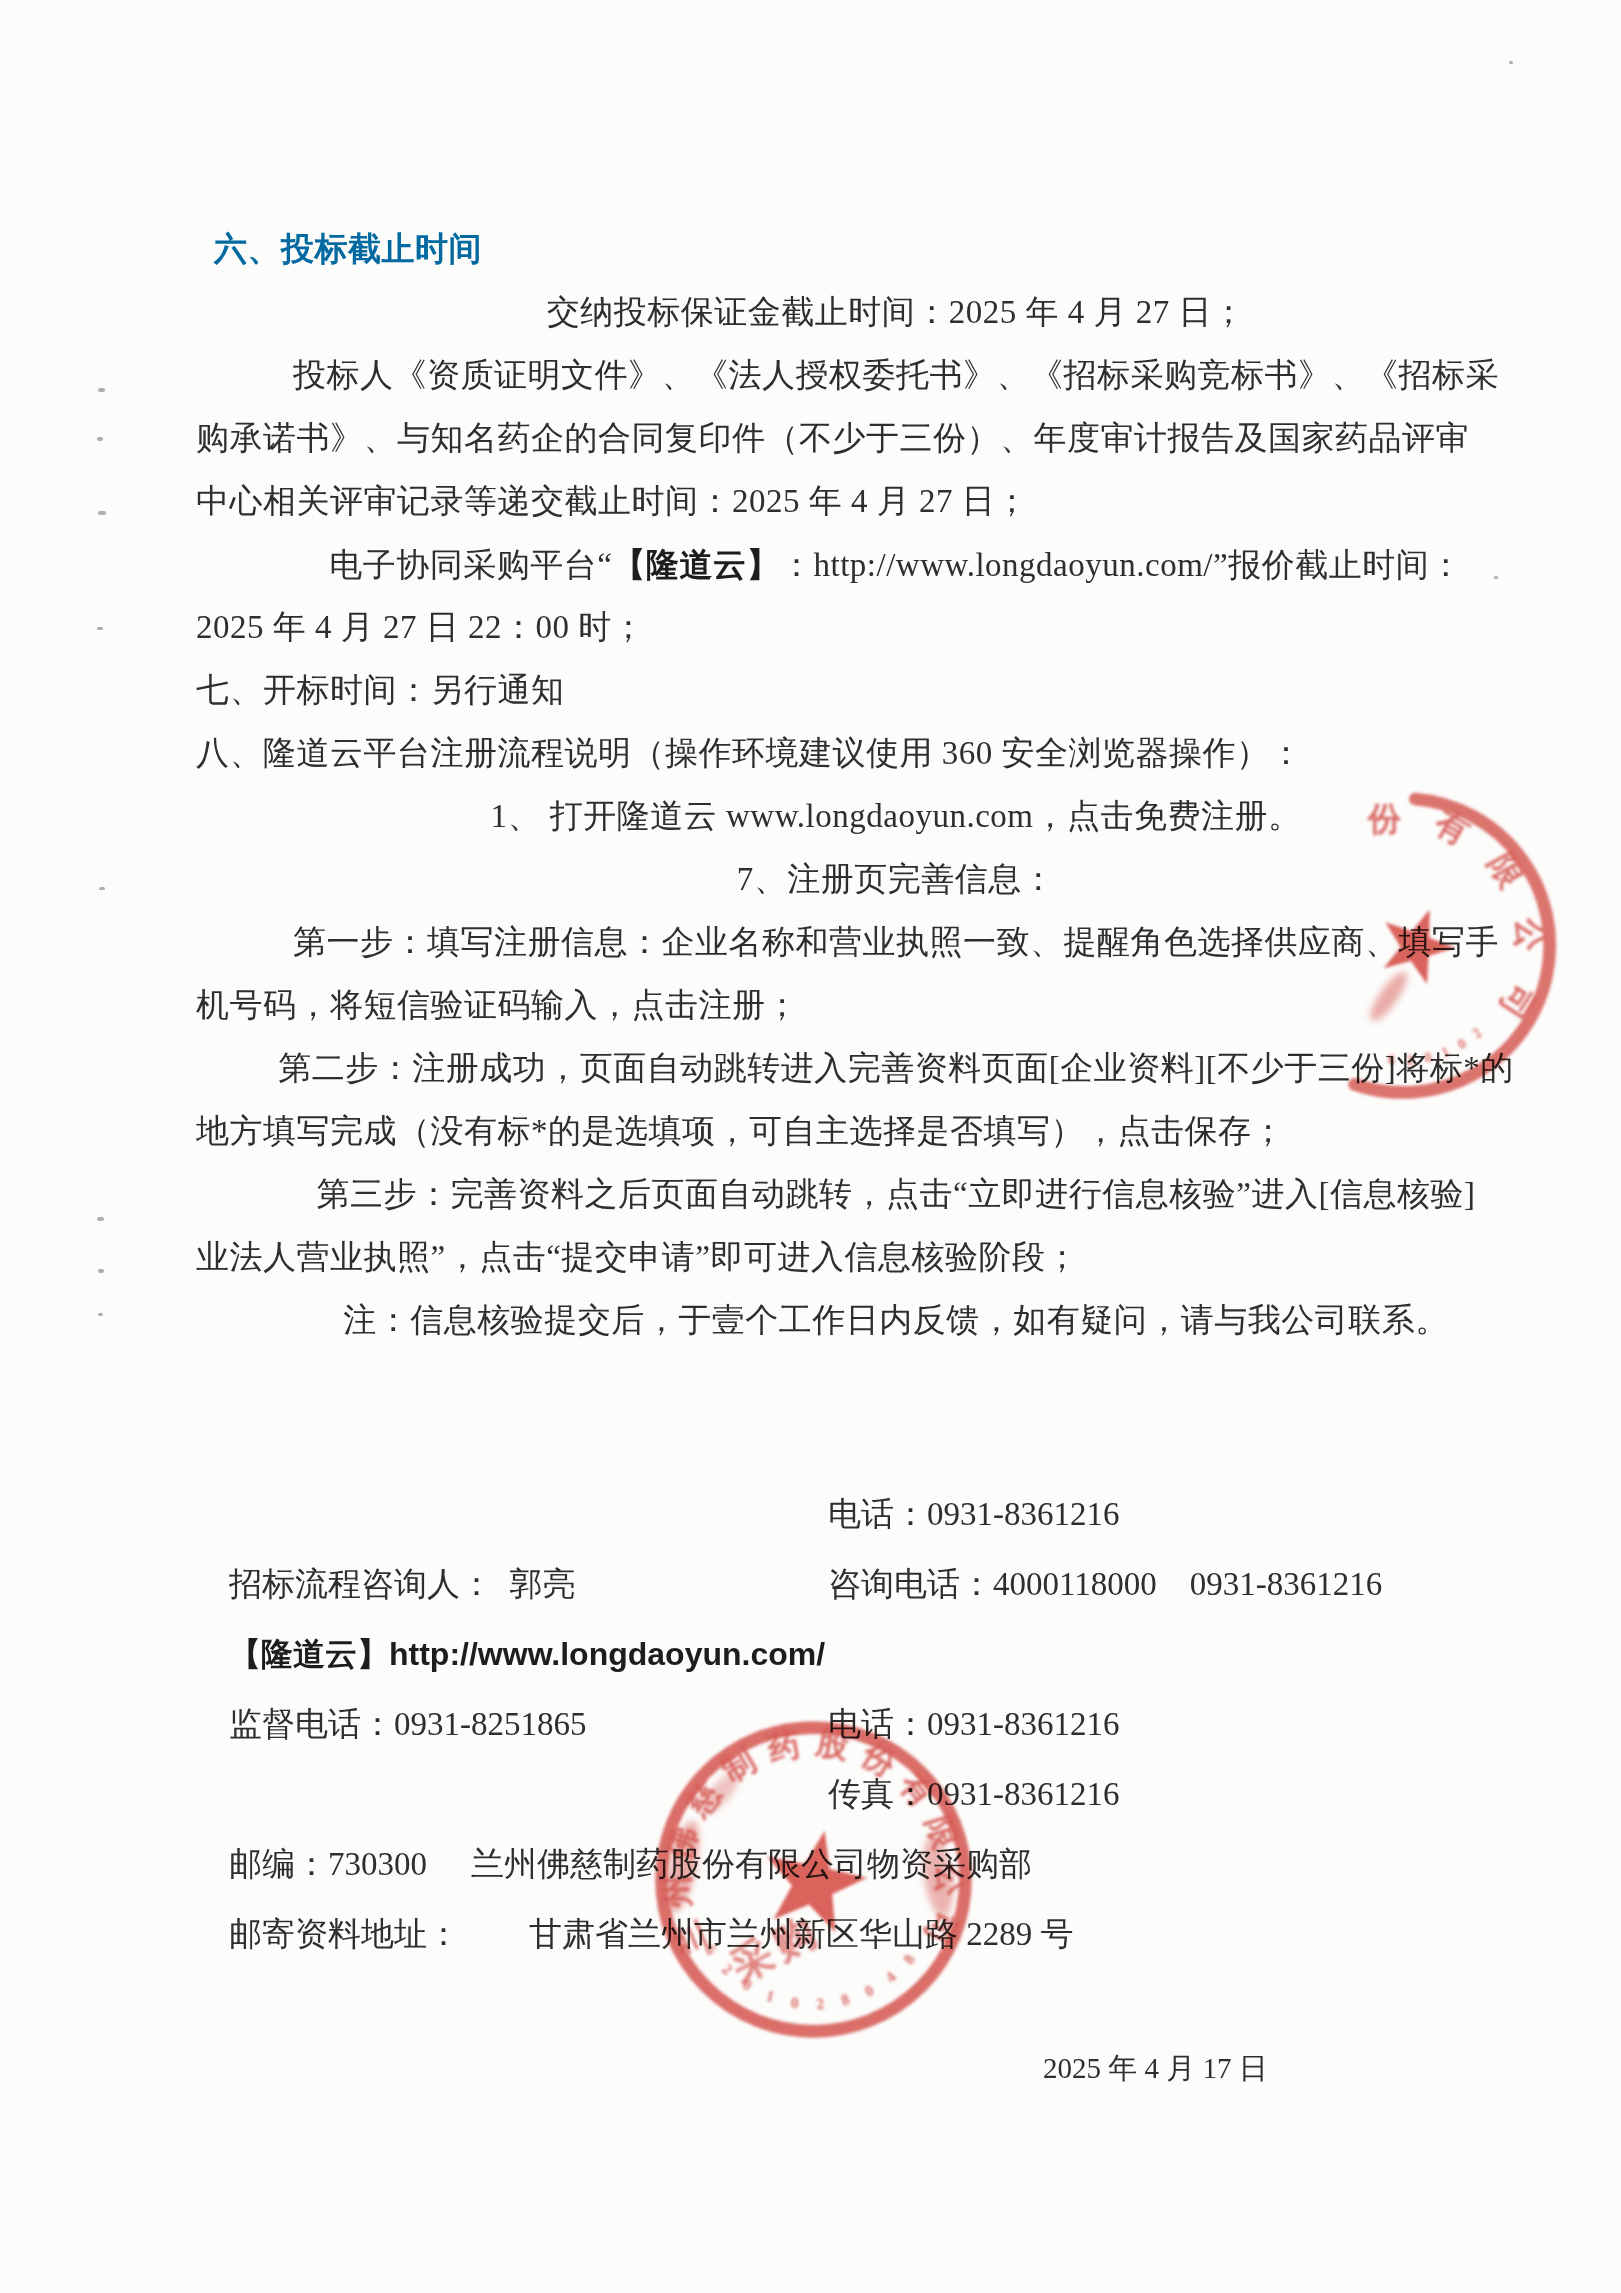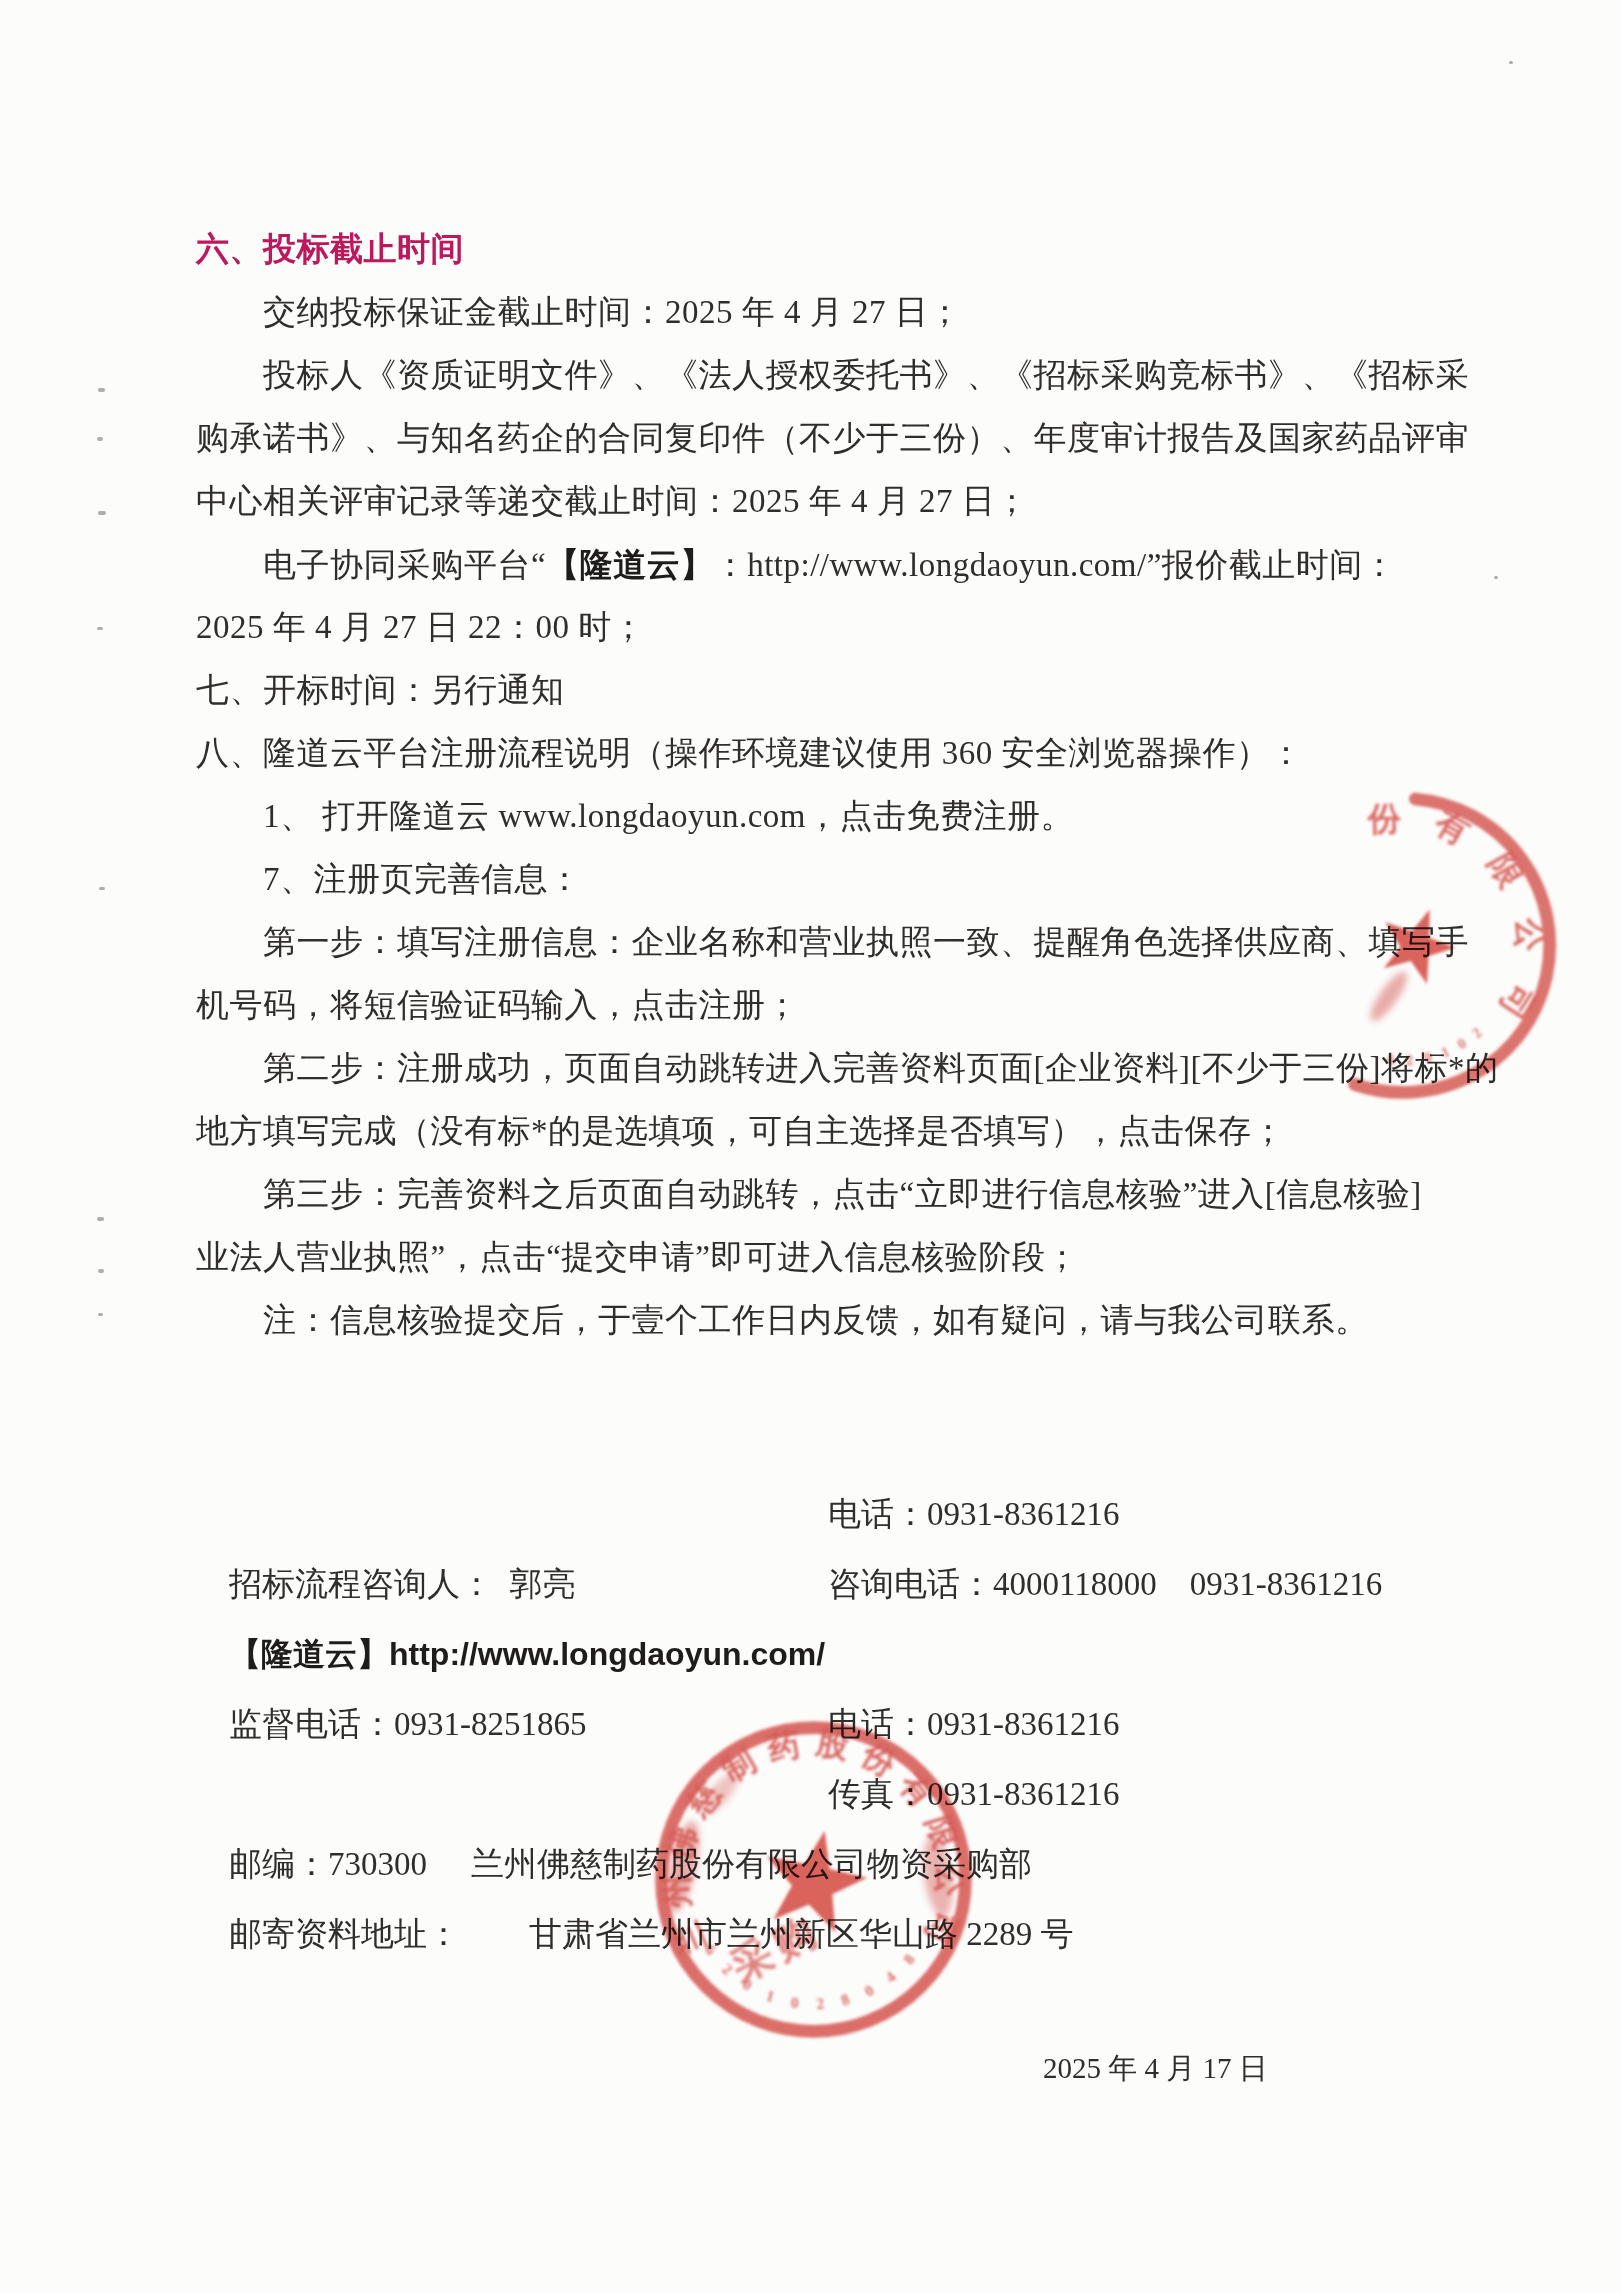--- a/index.html
+++ b/index.html
@@ -13,22 +13,22 @@
   }
   
   .doc-body{
     position:absolute;left:196px;top:218px;width:1333px;
   }
   .line{
     height:63px;line-height:63px;
     font-size:33px;white-space:nowrap;
     letter-spacing:0.5px;
   }
-  .line.indent{padding-left:67px;}
-  .line.bold{font-weight:bold;color:#be185d;}
+  .line.indent{padding-left:67px;text-align:center;}
+  .line.bold{font-weight:bold;color:#0369a1;margin-left:18px;}
   .brand-strong{
     font-weight:bold;
     font-family:"Liberation Sans","DejaVu Sans",sans-serif;
     color:#1e1d1c;
   }
   
   .contacts{
     position:absolute;left:196px;top:1479px;width:1333px;
   }
   .crow{

